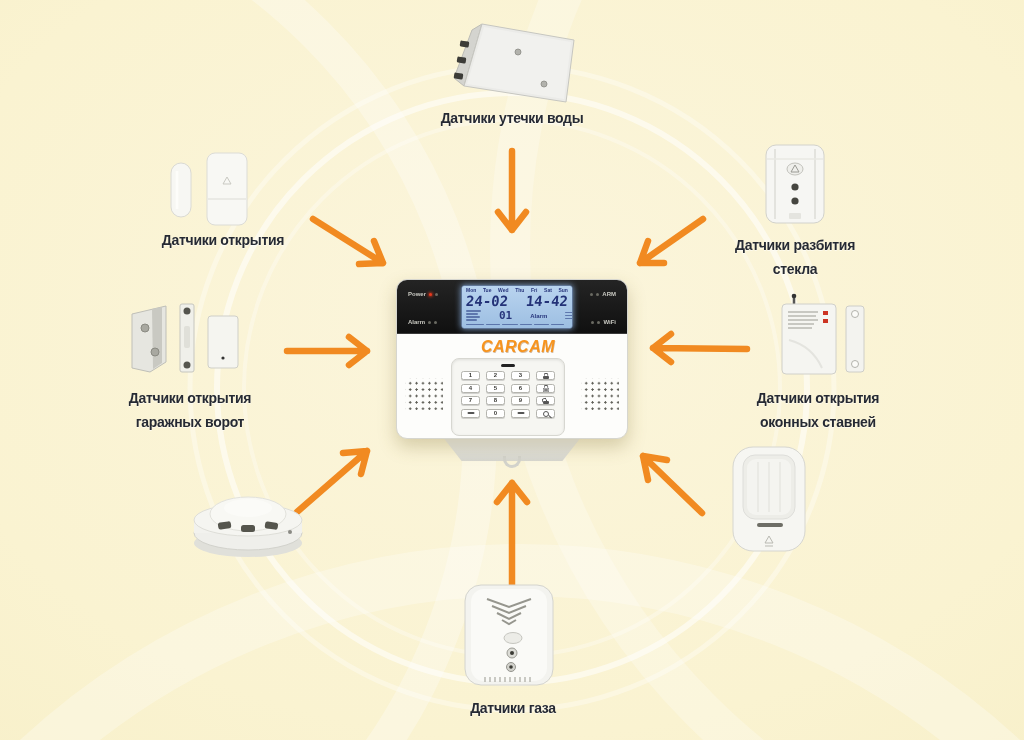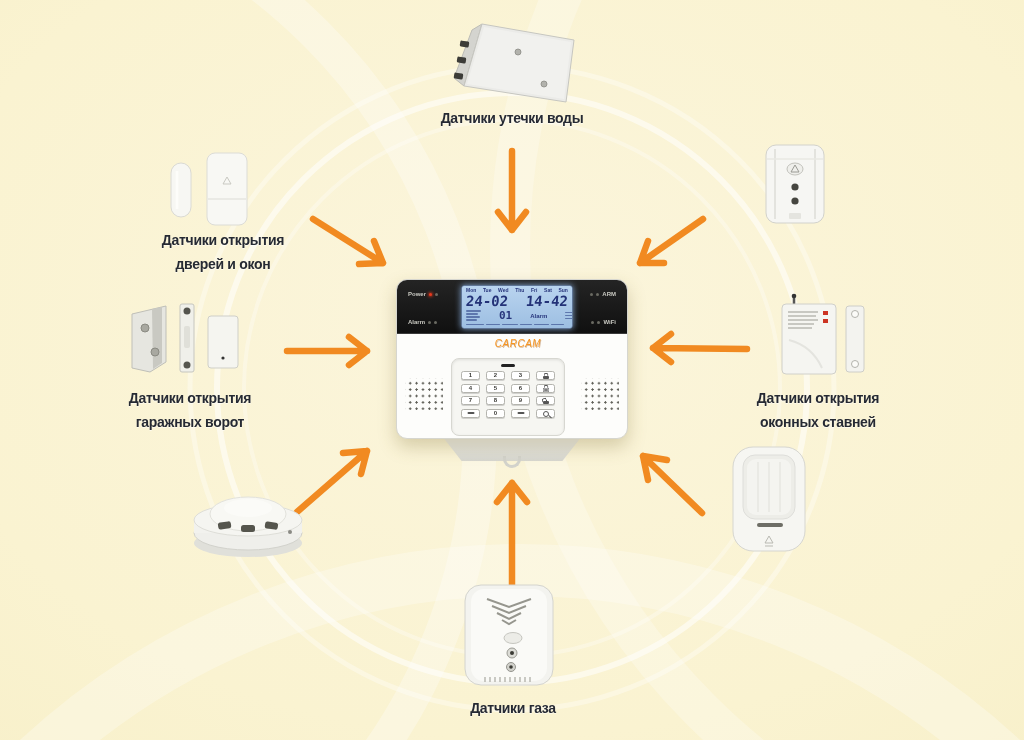--- a/index.html
+++ b/index.html
@@ -51,21 +51,21 @@
             font-family:"DejaVu Sans Mono",monospace;font-weight:bold;font-size:14px;
             line-height:14px;letter-spacing:0;transform:skewX(-5deg);margin-top:1px;color:#233277;}
   .lcd-mid{display:flex;align-items:center;gap:18px;margin-top:2px;}
   .bar{background:rgba(35,55,125,.55);height:1.5px;border-radius:1px;}
   .bar-col{display:flex;flex-direction:column;gap:1.5px;flex:1;}
   .lcd-zone{font-family:"DejaVu Sans Mono",monospace;font-weight:bold;font-size:11px;line-height:11px;}
   .lcd-status{font-size:6px;font-weight:bold;line-height:6px;}
   .lcd-foot{display:flex;gap:2px;margin-top:2.5px;}
   .brand{
     position:absolute;left:0;right:0;top:58px;text-align:center;
-    font-weight:normal;font-style:italic;font-size:10px;letter-spacing:.5px;
+    font-weight:bold;font-style:italic;font-size:16px;letter-spacing:.5px;
     color:#F7941E;text-shadow:0.6px 0.8px 0 rgba(140,70,0,.35);padding-left:12px;
   }
   .speaker{
     position:absolute;width:38px;height:32px;top:98px;
     background-image:radial-gradient(#5c5c54 1px, transparent 1.3px);
     background-size:6.4px 6.4px;background-position:2px 2px;
   }
   .keypad{
     position:absolute;left:54px;top:78px;width:114px;height:78px;
     background:linear-gradient(#f8f8f5,#ededе8) #f5f5f1;
@@ -355,35 +355,38 @@
         <div class="key k-func"></div>
         <div class="key k-mag"></div>
       </div>
     </div>
   </div>
 
   <div class="s-label" style="left:402px;top:106px;width:220px;">
     <span>Датчики утечки воды</span>
   </div>
 
+  <div class="s-label" style="left:680px;top:233px;width:230px;">
+    <span>Датчики разбития</span>
+    <span>стекла</span>
+  </div>
 
   <div class="s-label" style="left:698px;top:386px;width:240px;">
     <span>Датчики открытия</span>
     <span>оконных ставней</span>
   </div>
 
 
   <div class="s-label" style="left:403px;top:696px;width:220px;">
     <span>Датчики газа</span>
   </div>
 
 
   <div class="s-label" style="left:65px;top:386px;width:250px;">
     <span>Датчики открытия</span>
     <span>гаражных ворот</span>
   </div>
 
   <div class="s-label" style="left:108px;top:228px;width:230px;">
     <span>Датчики открытия</span>
-    <span>дверей и окон</span>
   </div>
 
 </div>
 
 </body></html>

